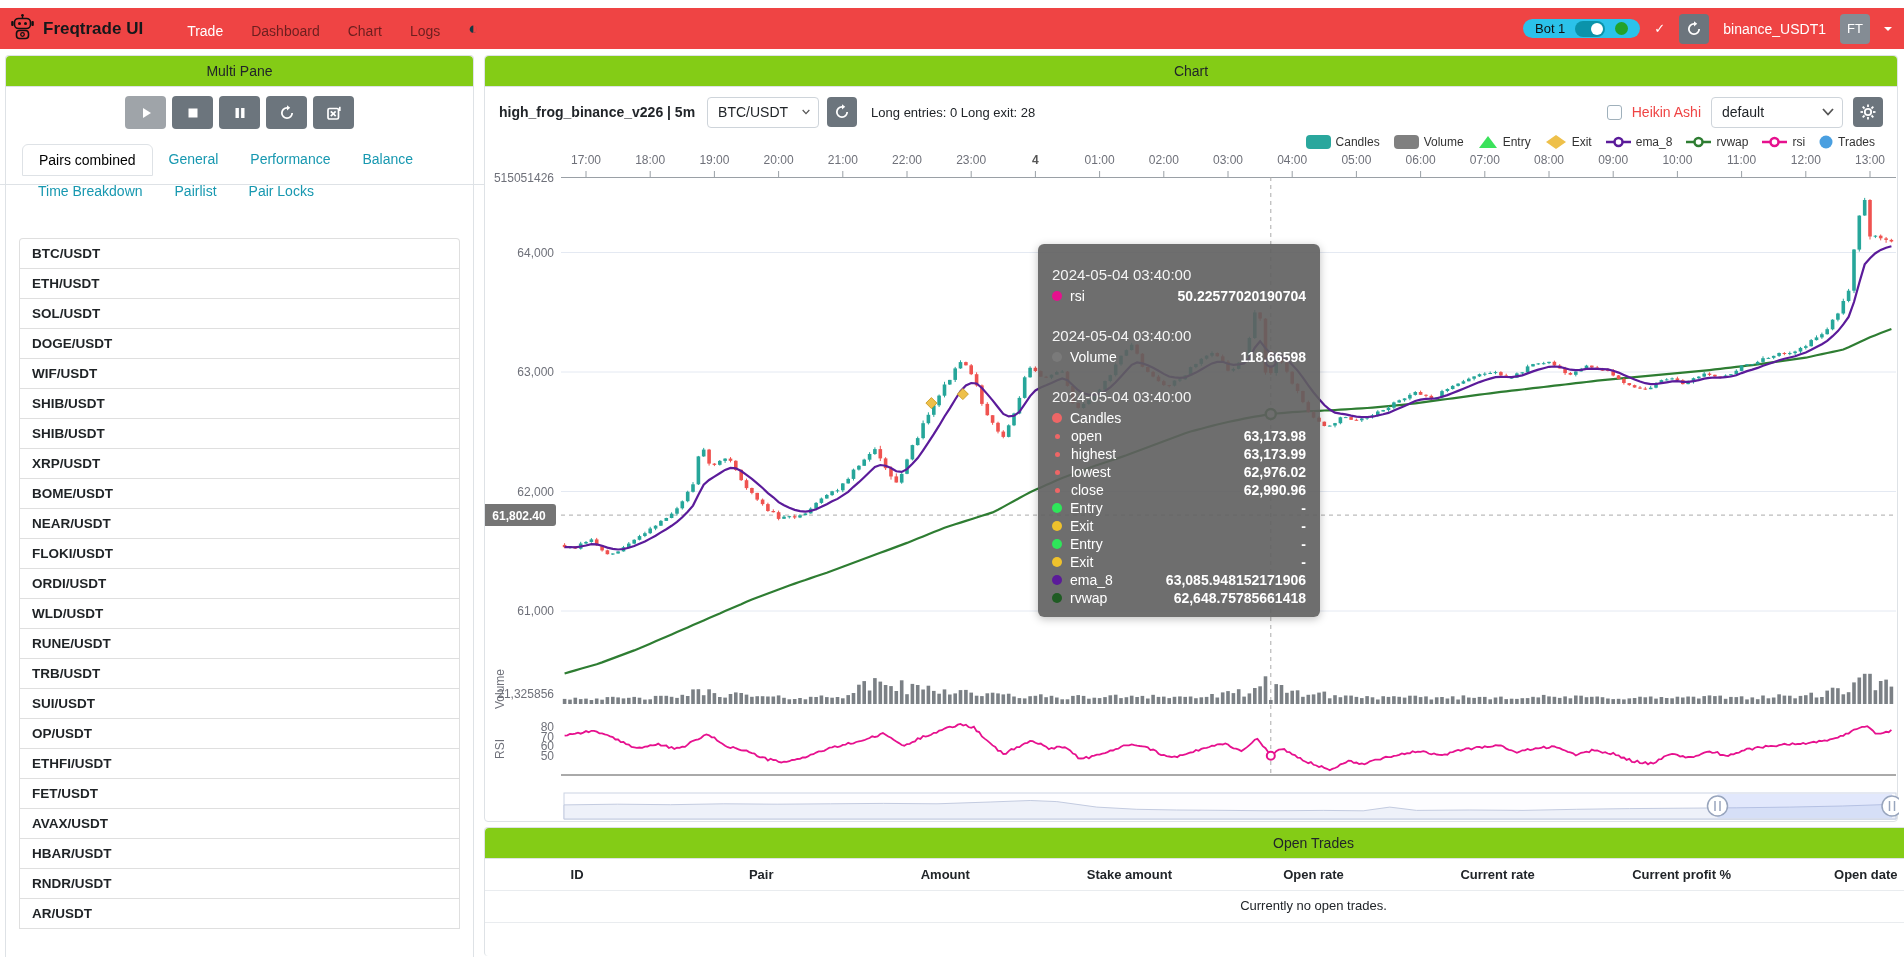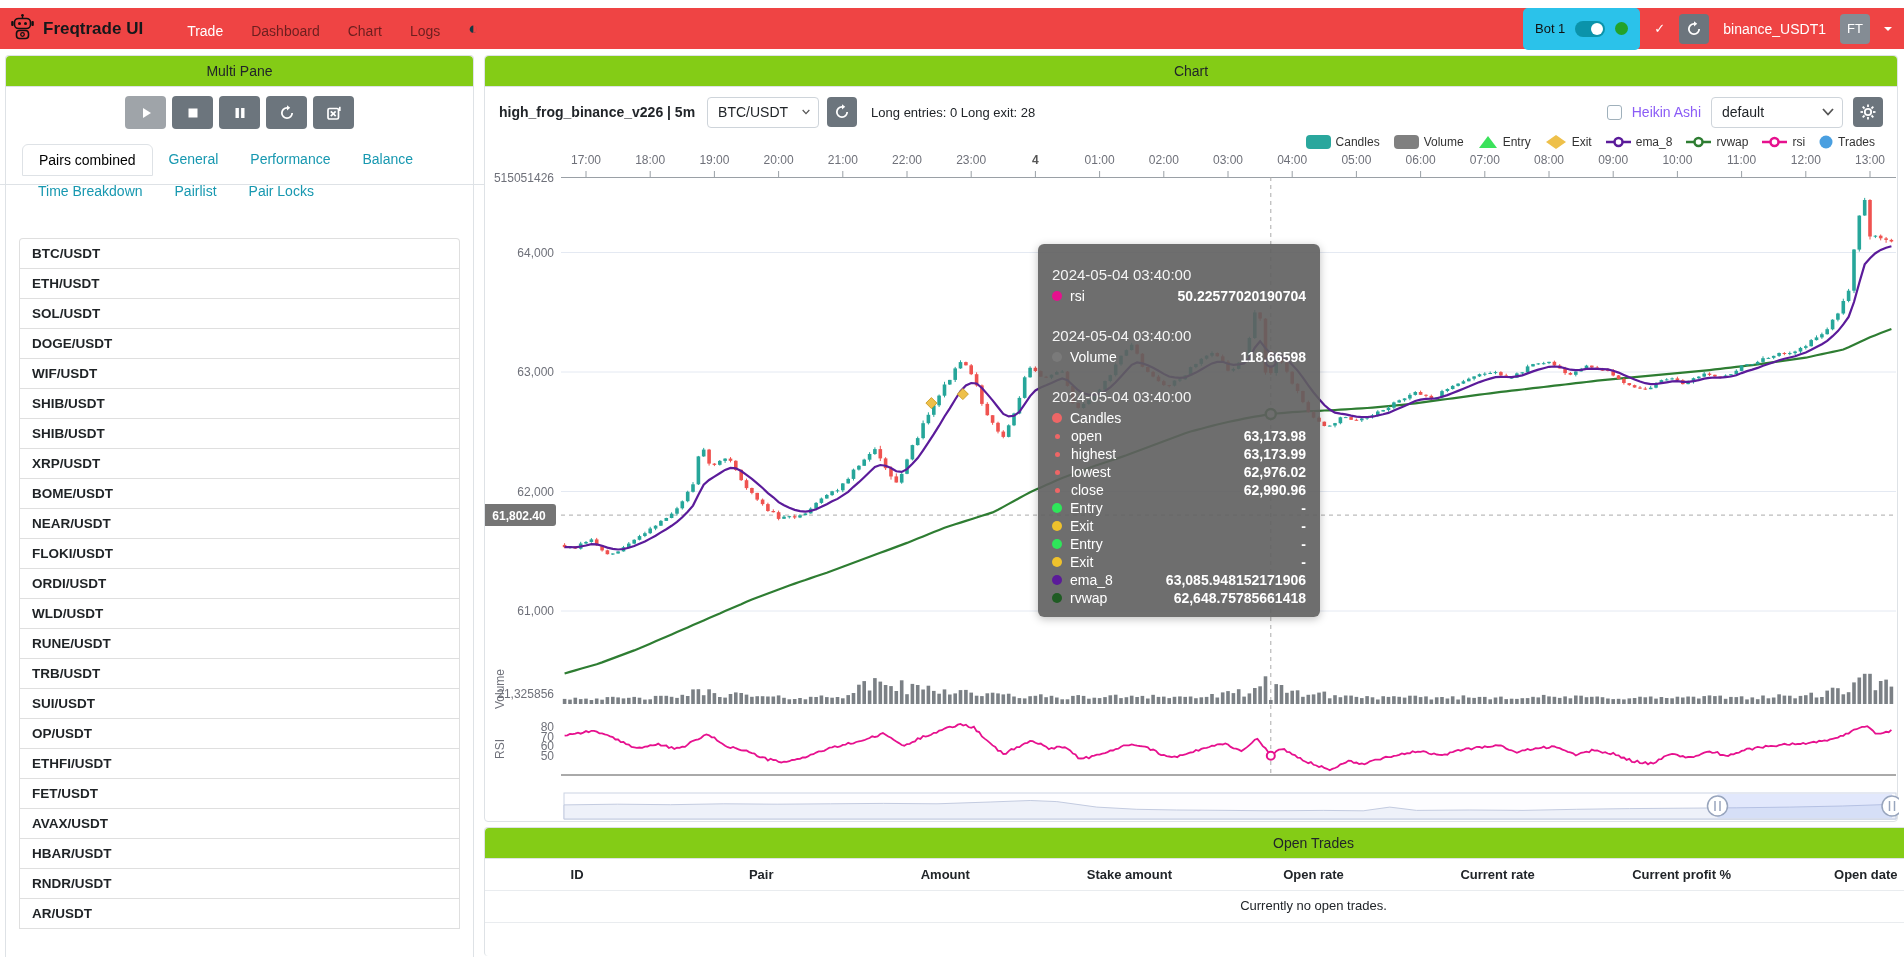--- a/index.html
+++ b/index.html
@@ -8,21 +8,21 @@
 
   
   .navbar { position:absolute; left:0; top:8px; width:1904px; height:41px; background:#ef4444; display:flex; align-items:center; }
   .brand { display:flex; align-items:center; gap:8px; margin-left:10px; }
   .brand-text { font-size:17px; font-weight:600; color:#15181a; }
   .nav-links { display:flex; align-items:flex-end; margin-left:44px; gap:28px; }
   .nav-link { font-size:14px; color:rgba(0,0,0,.55); cursor:pointer; }
   .nav-link.active { color:#fff; }
   .theme-toggle { color:#143a44; font-size:17px; cursor:pointer; }
   .nav-right { position:absolute; right:12px; top:0; height:41px; display:flex; align-items:center; gap:14px; }
-  .bot-pill { background:#2bc2ea; border-radius:5px; height:42px; display:flex; align-items:center; gap:10px; padding:0 12px;justify-content:space-between; }
+  .bot-pill { background:#2bc2ea; border-radius:13px; height:19px; display:flex; align-items:center; gap:10px; padding:0 12px;justify-content:space-between; }
   .bot-pill-label { font-size:13px; color:#111; }
   .switch { width:30px; height:16px; background:#0b93aa; border-radius:8px; position:relative; cursor:pointer; }
   .switch .knob { position:absolute; right:2px; top:2px; width:12px; height:12px; border-radius:50%; background:#fff; }
   .online-dot { width:13px; height:13px; border-radius:50%; background:#23a22a; }
   .nav-check { color:#fff; font-size:13px; font-weight:700; }
   .icon-btn { background:#6c757d; border:none; border-radius:4px; width:30px; height:30px; display:flex; align-items:center; justify-content:center; cursor:pointer; }
   .bot-name { color:#fff; font-size:14px; }
   .avatar { width:30px; height:30px; background:#848c94; border-radius:4px; color:#fff; font-size:13px; display:flex; align-items:center; justify-content:center; cursor:pointer; }
   .caret { width:0; height:0; border-left:4px solid transparent; border-right:4px solid transparent; border-top:4px solid #fff; }
 
@@ -45,21 +45,21 @@
   .pair-item:first-child { border-radius:4px 4px 0 0; margin-top:0; }
 
   
   #chartcard { left:484px; top:55px; width:1414px; height:767px; }
   .chart-toolbar { position:absolute; top:36px; left:0; width:100%; height:40px; display:flex; align-items:center; padding:0 14px; }
   .strat { font-size:14px; font-weight:700; color:#212529; margin-right:12px; }
   .select { height:31px; border:1px solid #ced4da; border-radius:4px; background:#fff; display:flex; align-items:center; font-size:14px; color:#212529; padding:0 8px 0 10px; gap:14px; cursor:pointer; }
   .entries { font-size:13px; color:#212529; margin-left:14px; }
   .toolbar-right { margin-left:auto; display:flex; align-items:center; gap:10px; }
   .checkbox { width:15px; height:15px; border:1px solid #9fb0bb; border-radius:3px; background:#fdfeff; cursor:pointer; }
-  .chk-label { font-size:14px; color:#8b5cf6; }
+  .chk-label { font-size:14px; color:#ef4444; }
   .legend { position:absolute; top:78px; right:22px; display:flex; align-items:center; gap:14px; }
   .lg-item { display:flex; align-items:center; gap:5px; cursor:pointer; }
   .lg-label { font-size:12px; color:#333; }
   #plot { position:absolute; left:0px; top:90px; width:1414px; height:680px; }
   #plot text.ax { font-size:12px; fill:#6e7079; }
   #plot text.axb { font-weight:700; fill:#555; }
   #plot text.tag { font-size:12px; font-weight:700; fill:#fff; }
 
   
   .tooltip { position:absolute; left:553px; top:188px; width:282px; background:rgba(96,96,96,0.91); border-radius:6px; padding:16px 14px 10px 14px; color:#fff; box-shadow:0 2px 8px rgba(0,0,0,.25); }

